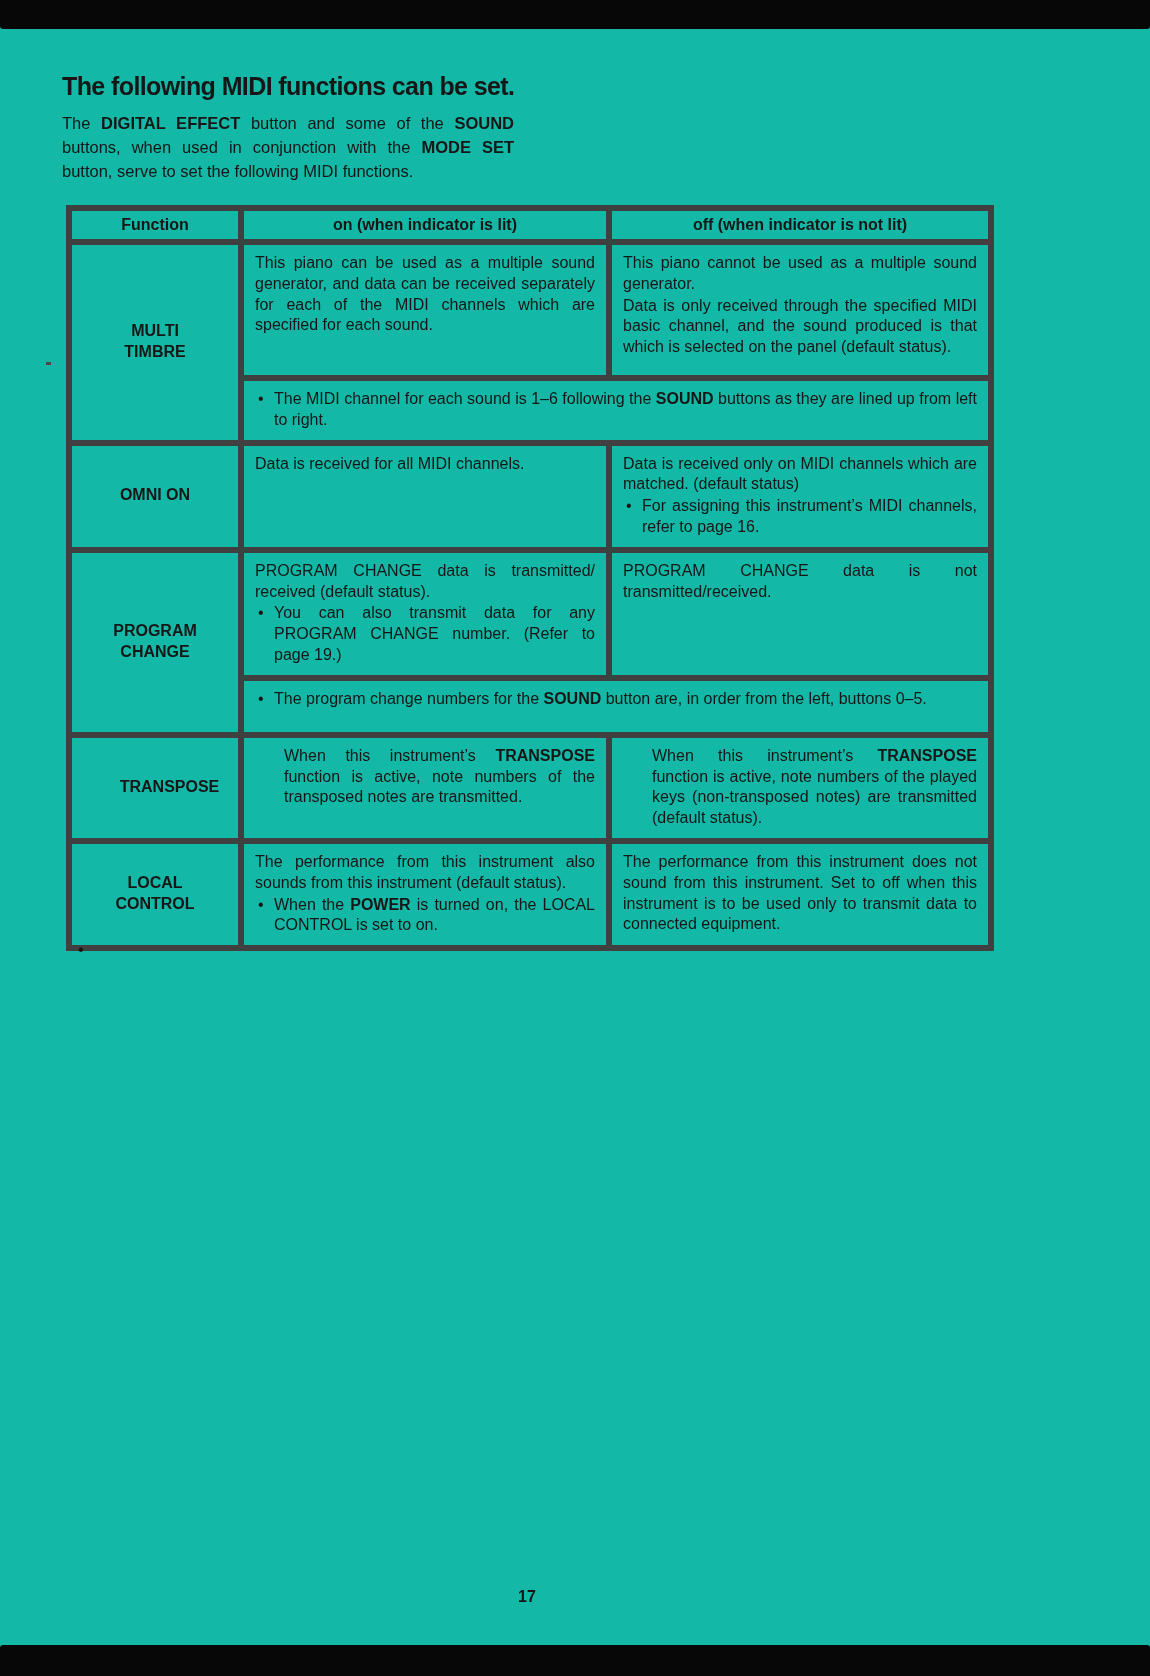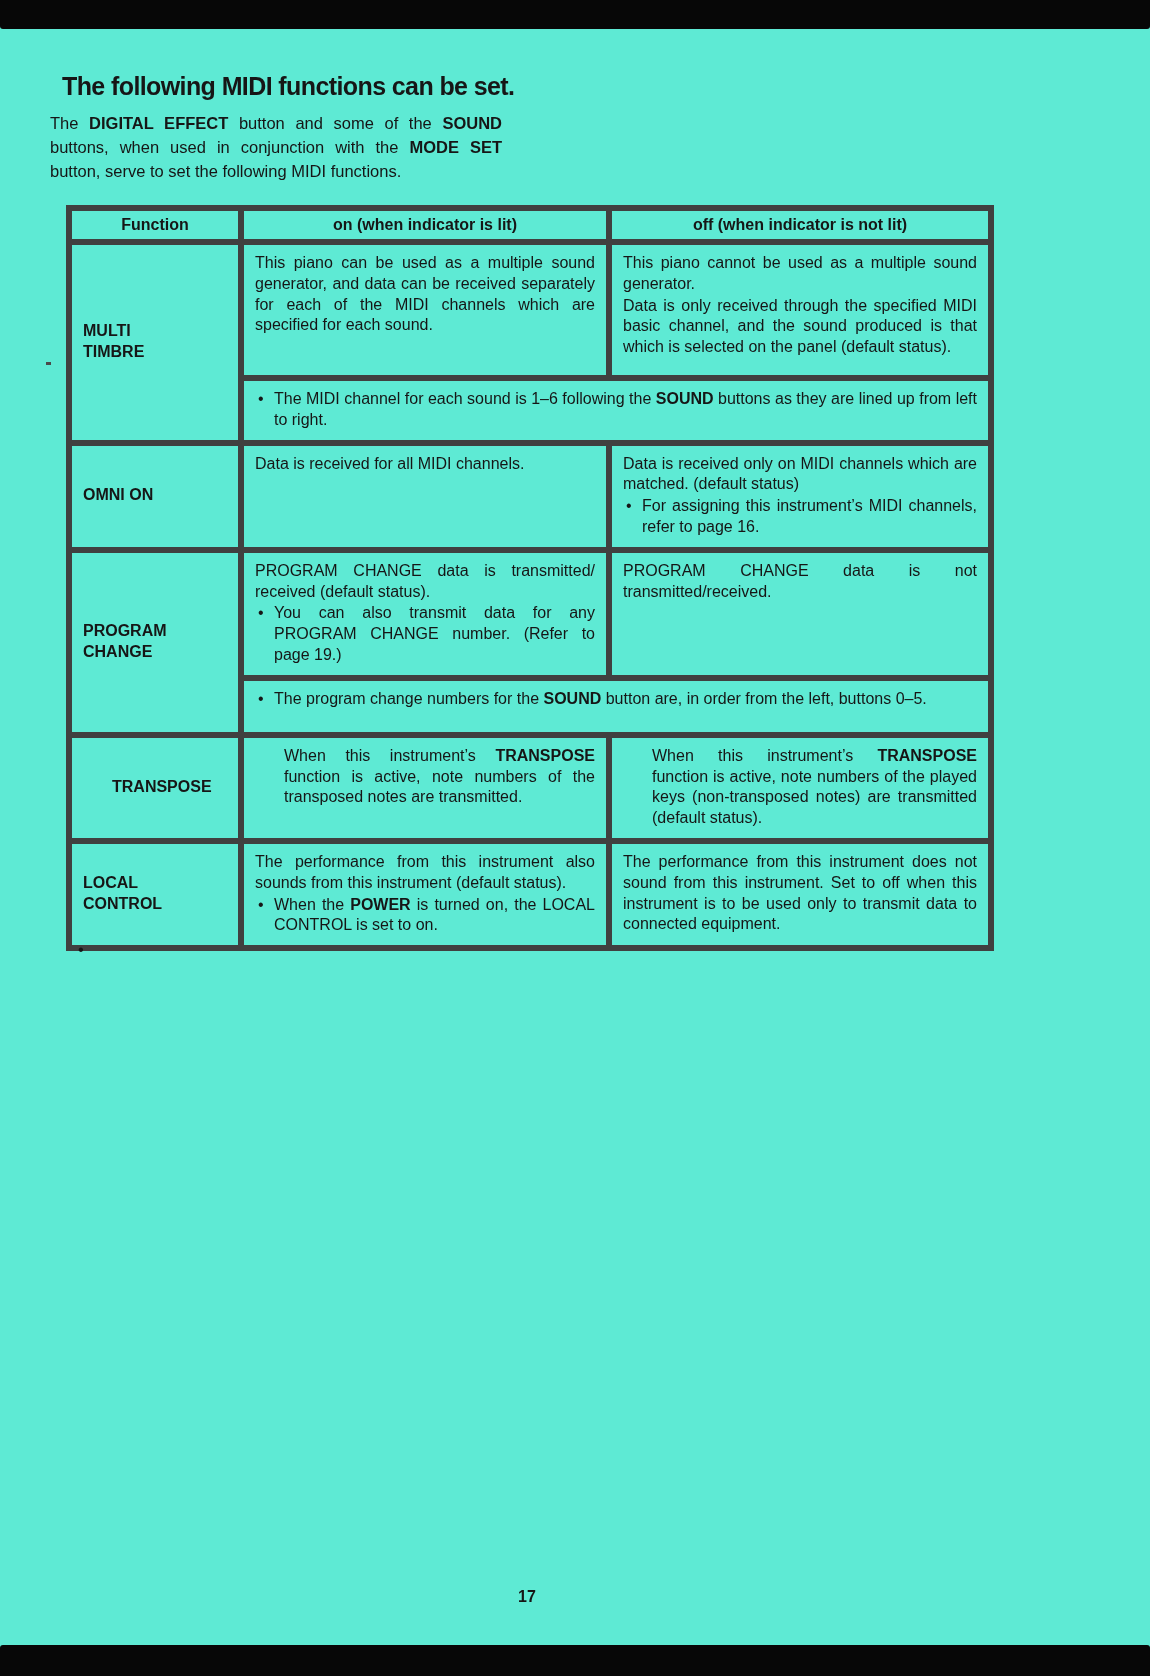--- a/index.html
+++ b/index.html
@@ -1,33 +1,33 @@
 <!DOCTYPE html>
 <html><head>
 <meta charset="utf-8">
 <style>
   * { margin:0; padding:0; box-sizing:border-box; }
   html,body { background:#ffffff; }
   body { width:1150px; height:1676px; font-family:"Liberation Sans", sans-serif; }
-  .page { position:relative; width:1150px; height:1676px; background:#5eead4; color:#161616; overflow:hidden; }
+  .page { position:relative; width:1150px; height:1676px; background:#14b8a6; color:#161616; overflow:hidden; }
 
   .scan-bar-top { position:absolute; top:0; left:0; width:100%; height:29px; background:#070707; border-radius:0 0 3px 3px; }
   .scan-bar-bottom { position:absolute; bottom:0; left:0; width:100%; height:31px; background:#070707; border-radius:3px 3px 0 0; }
   .scan-artifact { position:absolute; left:46px; top:362px; width:5px; height:3px; background:#4a4a4a; }
 
   .heading { position:absolute; left:62px; top:72px; font-size:25px; font-weight:700; letter-spacing:-0.6px; }
-  .intro { position:absolute; left:50px; top:112px; width:452px; font-size:16.5px; line-height:1.44; text-align:justify; }
+  .intro { position:absolute; left:62px; top:112px; width:452px; font-size:16.5px; line-height:1.44; text-align:justify; }
 
   .b { font-weight:700; }
 
   .doc-table { position:absolute; left:66px; top:205px; width:922px; border-collapse:collapse; table-layout:fixed; }
   .doc-table th, .doc-table td { border:6px solid #404040; }
   .doc-table th { font-size:16px; font-weight:700; padding:5px 4px; text-align:center; }
   .doc-table td { font-size:16px; line-height:1.3; vertical-align:top; padding:8px 11px 9px; }
-  .fn { font-weight:700; vertical-align:middle !important; line-height:1.35; }
+  .fn { font-weight:700; text-align:center; vertical-align:middle !important; line-height:1.35; }
   .para { text-align:justify; }
   .para + .para, .para + .bullet, .bullet + .para { margin-top:1px; }
   .bullet { position:relative; padding-left:19px; text-align:justify; }
   .dot { position:absolute; left:3px; }
 
   thead tr th { height:32px; }
   tbody tr:nth-child(1) td { height:136px; }
   tbody tr:nth-child(2) td { height:56px; }
   tbody tr:nth-child(3) td { height:102px; }
   tbody tr:nth-child(4) td { height:118px; }

